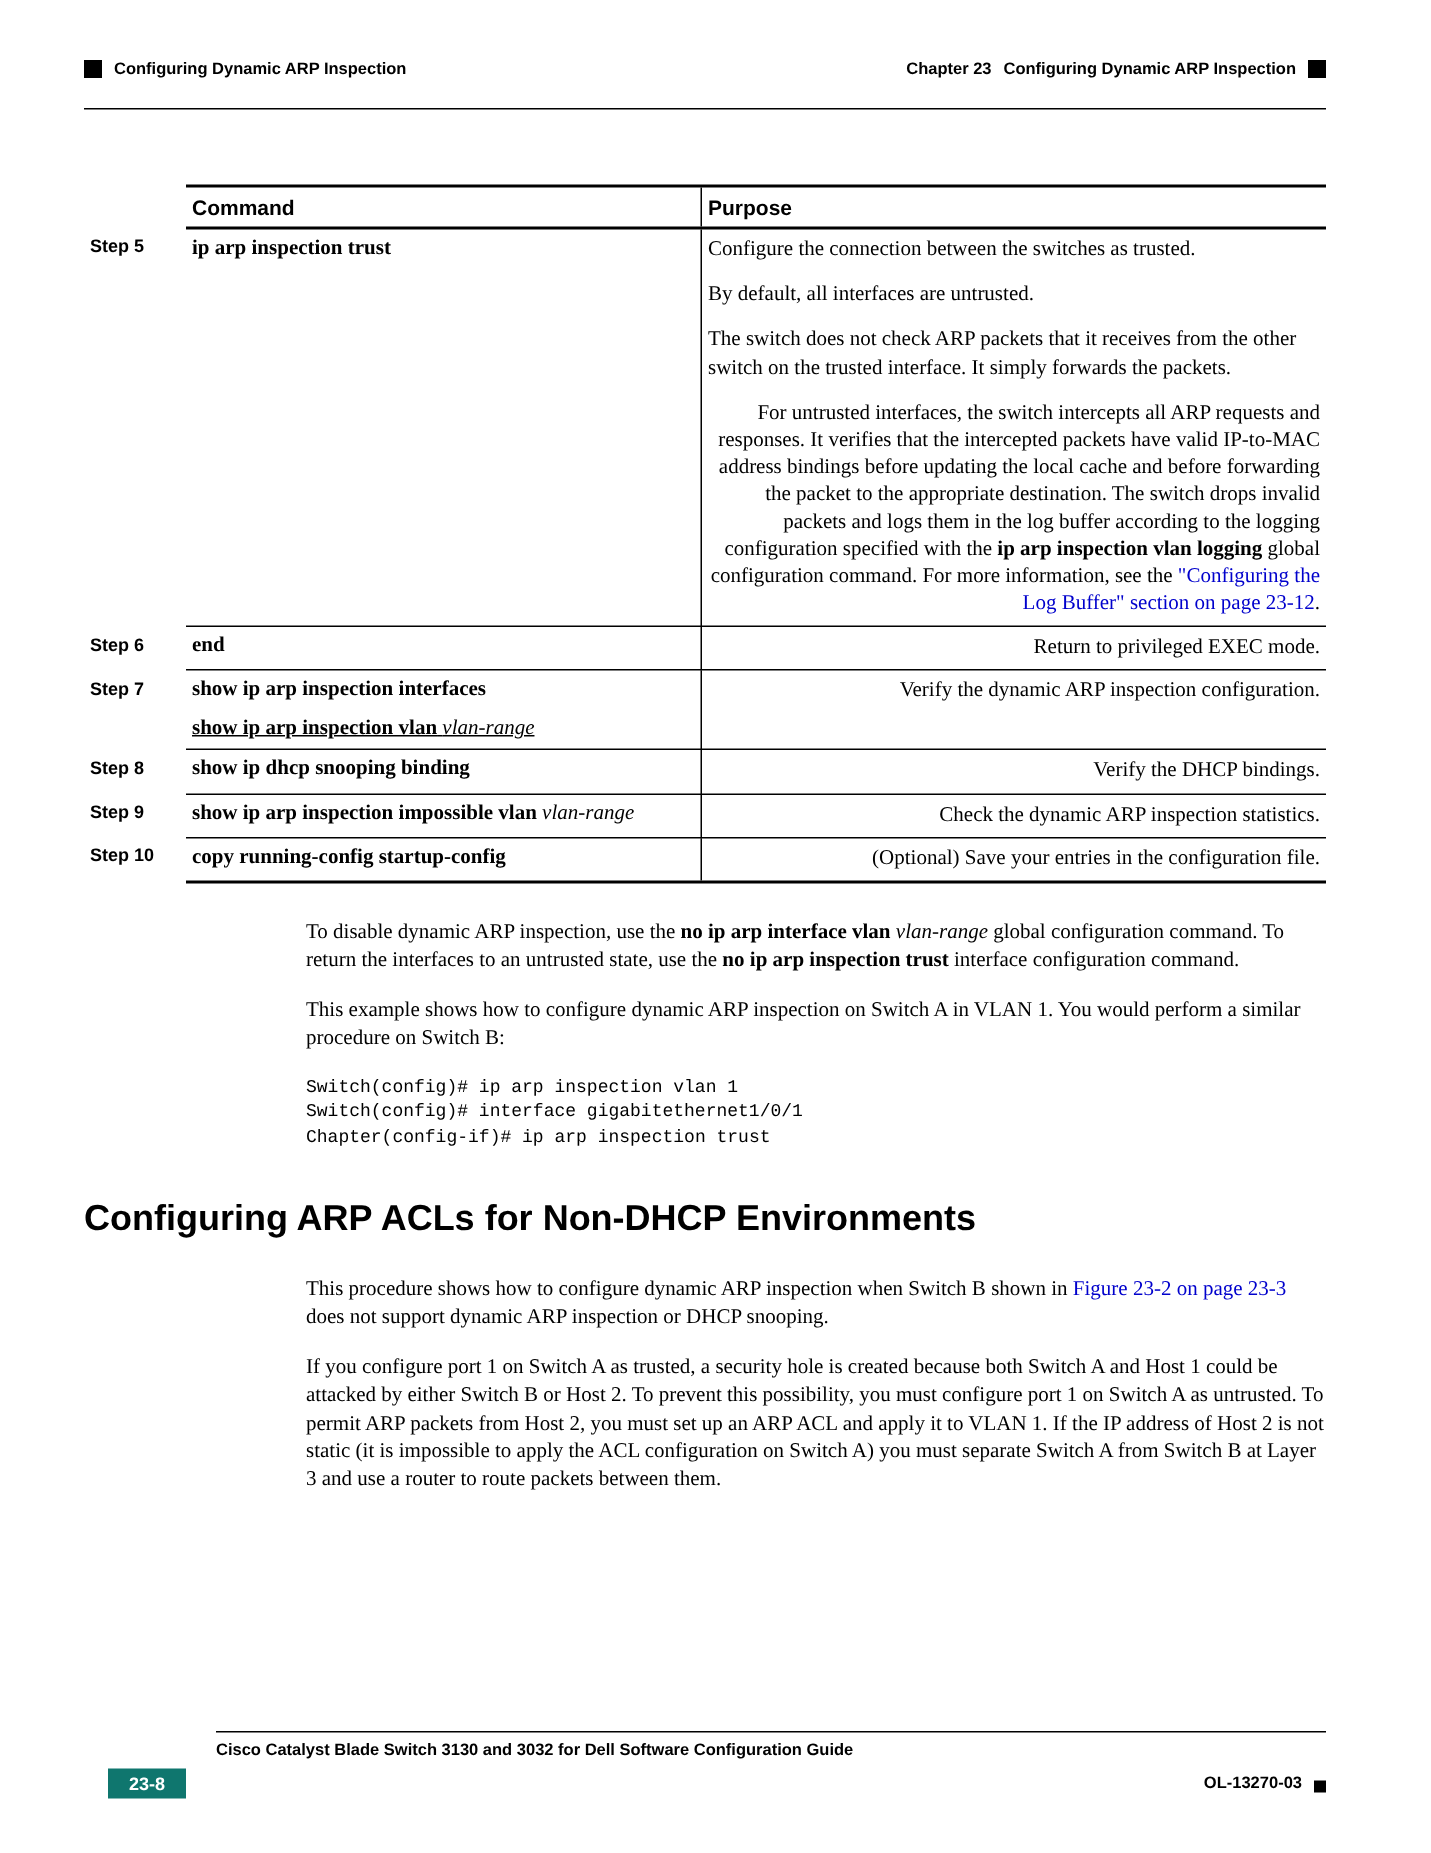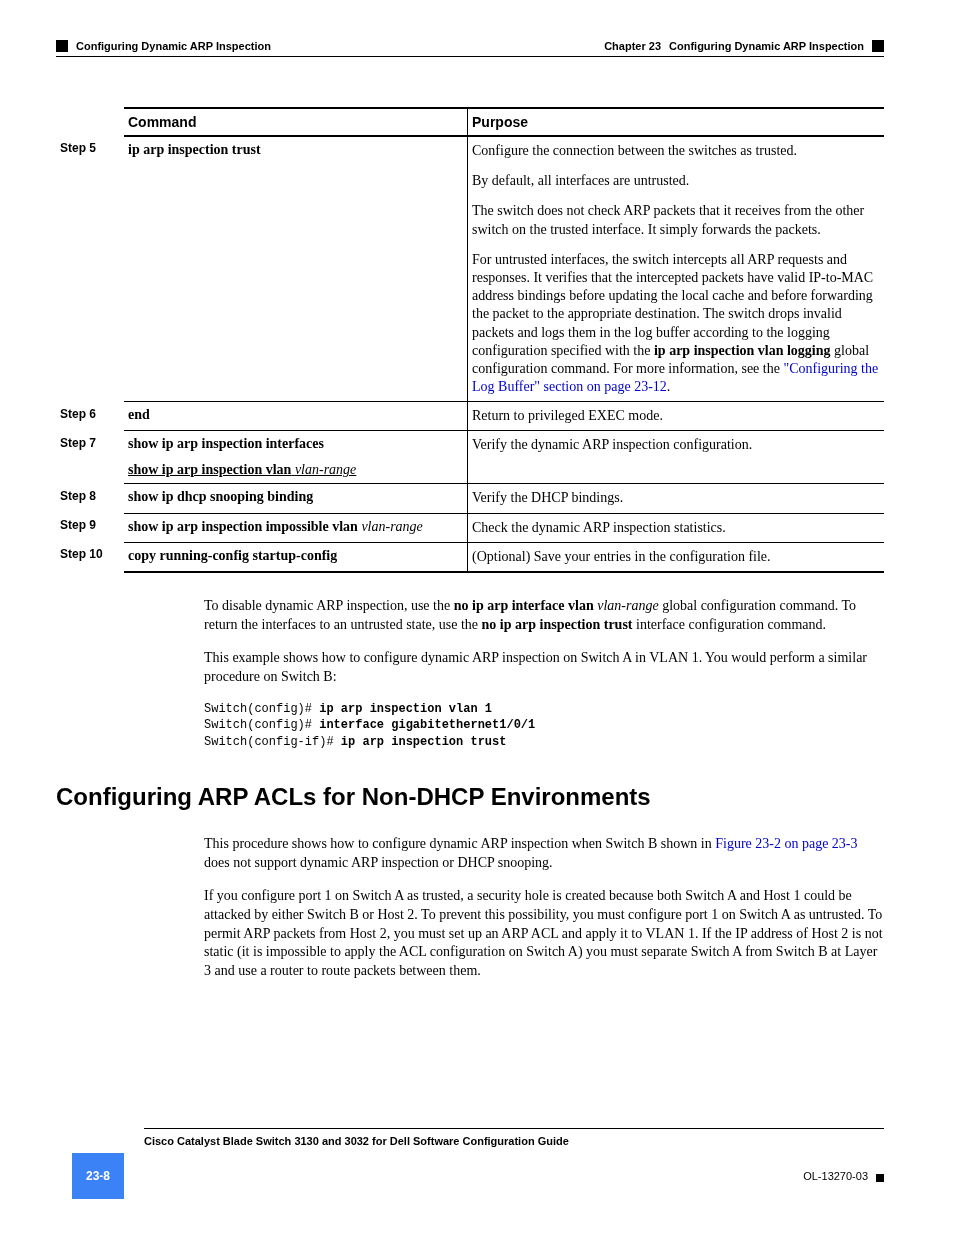--- a/index.html
+++ b/index.html
@@ -17,21 +17,21 @@
     height: 1235px;
     box-sizing: border-box;
     padding: 40px 70px 40px 56px;
   }
   .header {
     display: flex;
     justify-content: space-between;
     font-family: Arial, Helvetica, sans-serif;
     font-weight: bold;
     font-size: 11px;
-    margin-bottom: 4px;
+    margin-bottom: 20px;
   }
   .header-left, .header-right {
     display: flex;
     align-items: center;
     gap: 8px;
   }
   .marker {
     width: 12px;
     height: 12px;
     background: #000;
@@ -69,34 +69,34 @@
     width: 60px;
     font-family: Arial, Helvetica, sans-serif;
     font-weight: bold;
     font-size: 12px;
     border-bottom: none !important;
   }
   .cmd-cell { font-family: "Times New Roman", Times, serif; }
   .cmd-cell b { font-weight: bold; }
   .cmd-cell i { font-style: italic; }
   .purpose-cell p { margin: 0 0 12px 0; line-height: 1.3; }
-  .purpose-cell p:last-child { margin-bottom: 0; }
+  .purpose-cell p:last-child { margin-bottom: 0; text-align: right; }
   .body-text {
     margin: 24px 0 0 148px;
     line-height: 1.35;
   }
   .body-text p { margin: 0 0 14px 0; }
   .code-block {
     font-family: "Courier New", monospace;
     font-size: 12px;
     white-space: pre;
     margin: 8px 0 0 148px;
     line-height: 1.4;
   }
-  .code-block b { font-weight: bold; }
+  .code-block b { font-weight: normal; }
   h2.section {
     font-family: Arial, Helvetica, sans-serif;
     font-weight: bold;
     font-size: 24px;
     margin: 32px 0 16px 0;
   }
   .link { color: #0000cc; }
   .footer {
     position: absolute;
     left: 72px;
@@ -114,30 +114,30 @@
     font-size: 11px;
     margin-left: 72px;
     margin-bottom: 6px;
   }
   .footer-bottom {
     display: flex;
     justify-content: space-between;
     align-items: center;
   }
   .page-badge {
-    background: #3b82f6;
+    background: #0f766e;
     color: #fff;
     font-family: Arial, Helvetica, sans-serif;
     font-weight: bold;
     font-size: 12px;
-    padding: 16px 14px;
+    padding: 3px 14px;
   }
   .doc-id {
     font-family: Arial, Helvetica, sans-serif;
-    font-weight: normal;
+    font-weight: bold;
     font-size: 11px;
     display: flex;
     align-items: flex-end;
     gap: 8px;
   }
   .small-marker {
     width: 8px;
     height: 8px;
     background: #000;
   }
@@ -222,21 +222,21 @@
 
   <div class="body-text">
     <p>
       <span>To disable dynamic ARP inspection, use the </span><b>no ip arp interface vlan</b><span> </span><i>vlan-range</i><span> global configuration command. To return the interfaces to an untrusted state, use the </span><b>no ip arp inspection trust</b><span> interface configuration command.</span>
     </p>
     <p>This example shows how to configure dynamic ARP inspection on Switch A in VLAN 1. You would perform a similar procedure on Switch B:</p>
   </div>
 
   <div class="code-block"><span>Switch(config)# </span><b>ip arp inspection vlan 1</b>
 <span>Switch(config)# </span><b>interface gigabitethernet1/0/1</b>
-<span>Switch(config-if)# </span><b>ip arp inspection trust</b></div>
+<span>Chapter(config-if)# </span><b>ip arp inspection trust</b></div>
 
   <h2 class="section">Configuring ARP ACLs for Non-DHCP Environments</h2>
 
   <div class="body-text" style="margin-top:24px;">
     <p>
       <span>This procedure shows how to configure dynamic ARP inspection when Switch B shown in </span><span class="link">Figure 23-2 on page 23-3</span><span> does not support dynamic ARP inspection or DHCP snooping.</span>
     </p>
     <p>If you configure port 1 on Switch A as trusted, a security hole is created because both Switch A and Host 1 could be attacked by either Switch B or Host 2. To prevent this possibility, you must configure port 1 on Switch A as untrusted. To permit ARP packets from Host 2, you must set up an ARP ACL and apply it to VLAN 1. If the IP address of Host 2 is not static (it is impossible to apply the ACL configuration on Switch A) you must separate Switch A from Switch B at Layer 3 and use a router to route packets between them.</p>
   </div>
 

